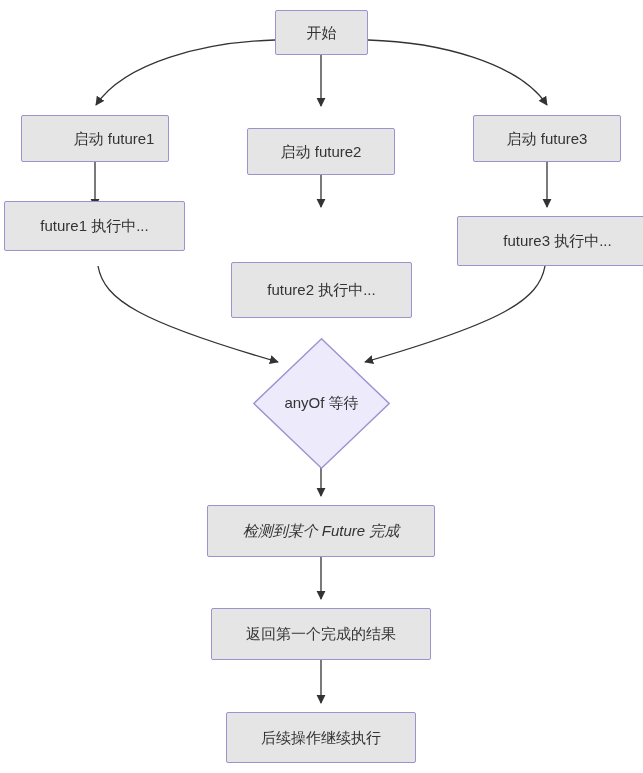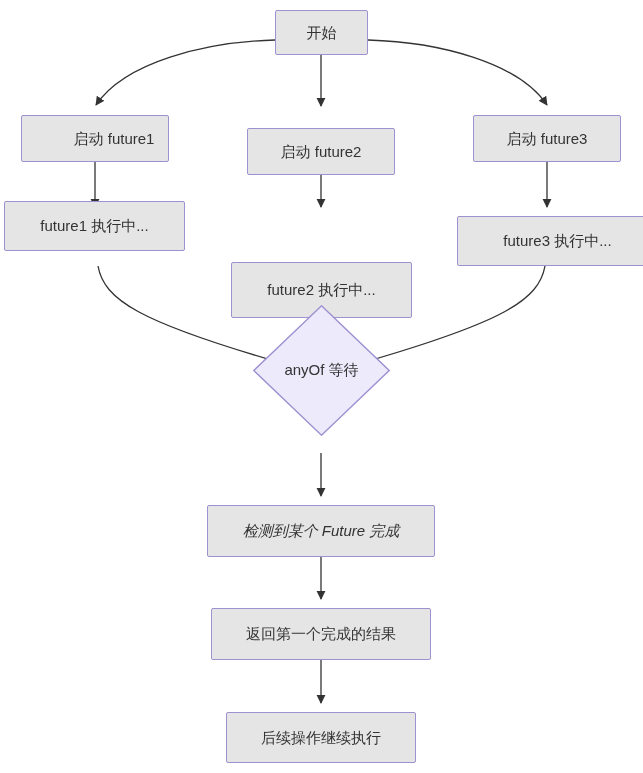--- a/index.html
+++ b/index.html
@@ -114,21 +114,21 @@
   </div>
 
   <div class="node" style="left:231px; top:216px; width:181px; height:56px;margin-top:46px;">
     <span>future2 执行中...</span>
   </div>
 
   <div class="node" style="left:457px; top:216px; width:201px; height:50px;">
     <span>future3 执行中...</span>
   </div>
 
-  <div class="diamond-wrap" style="left:253px; top:305px; width:137px; height:131px;">
+  <div class="diamond-wrap" style="left:253px; top:338px; width:137px; height:131px;">
     <svg class="diamond-shape" viewBox="0 0 137 131" preserveAspectRatio="none" xmlns="http://www.w3.org/2000/svg">
       <polygon points="68.5,0.8 136.2,65.5 68.5,130.2 0.8,65.5" fill="#ECEAFB" stroke="#9E90D1" stroke-width="1.4"></polygon>
     </svg>
     <span class="diamond-label">anyOf 等待</span>
   </div>
 
   <div class="node" style="left:207px; top:505px; width:228px; height:52px;font-style:italic;">
     <span>检测到某个 Future 完成</span>
   </div>
 

